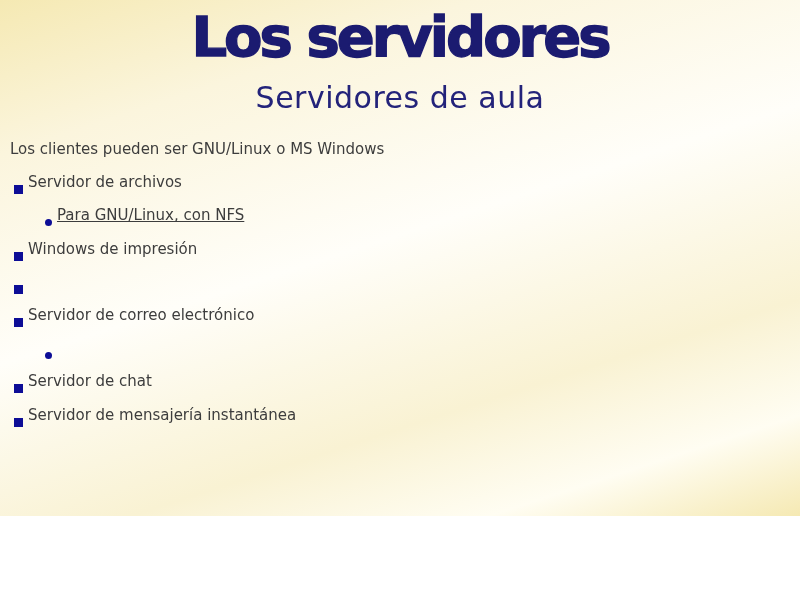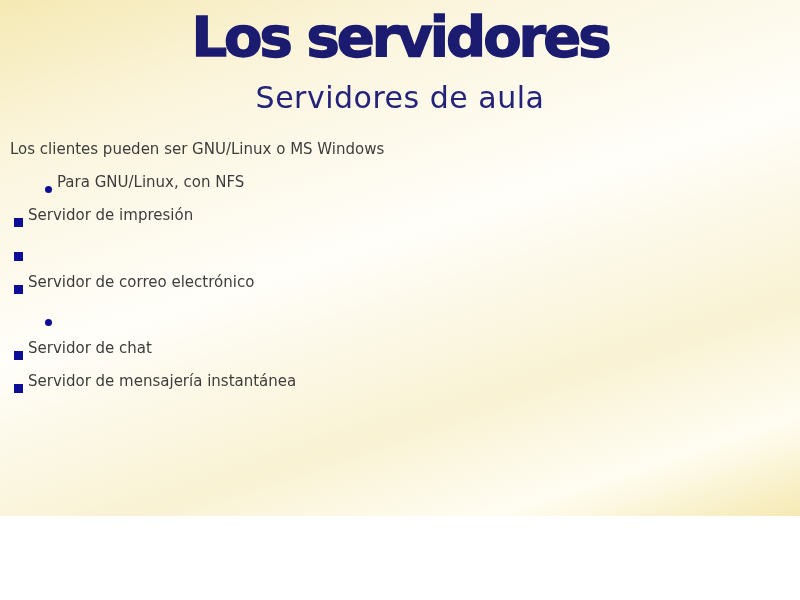--- a/index.html
+++ b/index.html
@@ -38,42 +38,46 @@
   .row {
     position:relative;
     height:33.2px;
     display:flex; align-items:flex-start;
     font-size:15px;
     color:var(--body-color,#3d3d3d);
     white-space:nowrap;
   }
   .row.lv0 { padding-left:0; }
   .row.lv1 { padding-left:18px; }
-  .row.lv2 { padding-left:47px; }
+  .row.lv2 { padding-left:47px;text-decoration:underline; }
   .marker { position:absolute; background:var(--bullet-color,#0d0d96); }
   .marker.sq  { left:4px;  top:12px; width:9px; height:9px; }
   .marker.dot { left:35px; top:13px; width:7px; height:7px; border-radius:50%; }
 </style>
 </head>
 <body>
 
 <div class="slide">
   <h1 class="title">Los servidores</h1>
   <h2 class="subtitle">Servidores de aula</h2>
   <div class="body-list" id="bullet-list">
       <div class="row lv0">
         <span>Los clientes pueden ser GNU/Linux o MS Windows</span>
       </div>
+      <div class="row lv1">
+        <span class="marker sq"></span>
+        <span>Servidor de archivos</span>
+      </div>
       <div class="row lv2">
         <span class="marker dot"></span>
         <span>Para GNU/Linux, con NFS</span>
       </div>
       <div class="row lv1">
         <span class="marker sq"></span>
-        <span>Servidor de impresión</span>
+        <span>Windows de impresión</span>
       </div>
       <div class="row lv1">
         <span class="marker sq"></span>
       </div>
       <div class="row lv1">
         <span class="marker sq"></span>
         <span>Servidor de correo electrónico</span>
       </div>
       <div class="row lv2">
         <span class="marker dot"></span>

